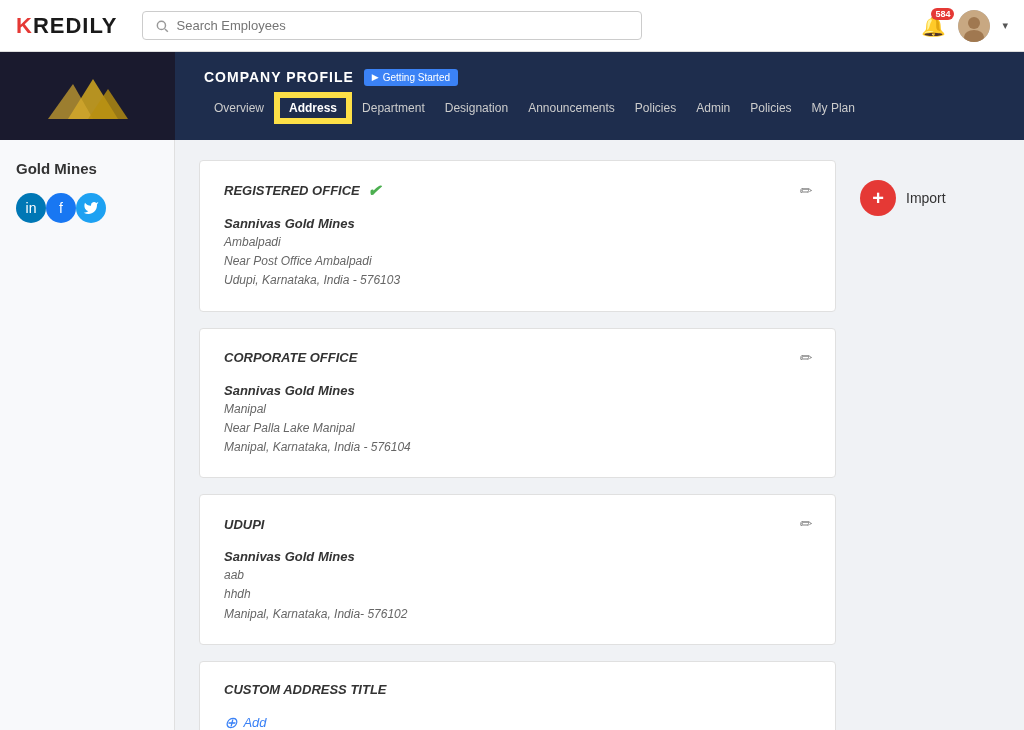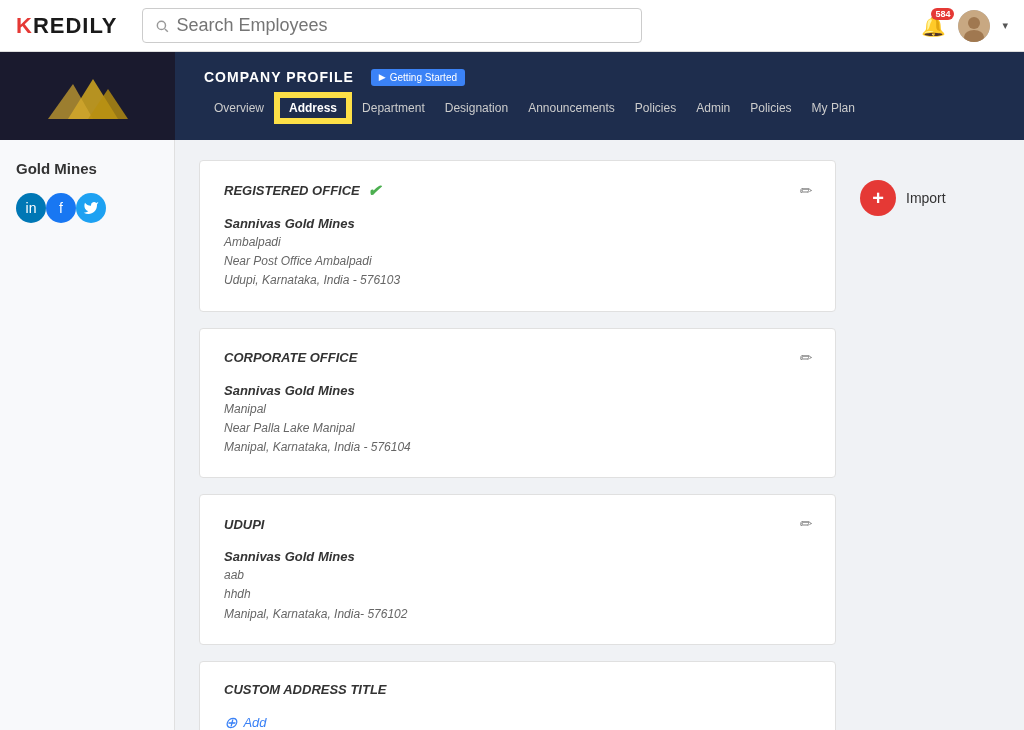--- a/index.html
+++ b/index.html
@@ -15,21 +15,21 @@
     .logo-text { font-size: 22px; font-weight: bold; color: #1a1a1a; letter-spacing: 1px; }
     .logo-k { color: #e53935; }
     .search-bar {
       flex: 1; max-width: 500px;
       display: flex; align-items: center;
       border: 1px solid #ccc; border-radius: 4px;
       padding: 6px 12px; background: #fff;
     }
     .search-icon-svg { color: #999; margin-right: 8px; flex-shrink: 0; }
     .search-input {
-      border: none; outline: none; font-size: 18px; color: #555; width: 100%; background: transparent;
+      border: none; outline: none; font-size: 13px; color: #555; width: 100%; background: transparent;
     }
     .nav-right { margin-left: auto; display: flex; align-items: center; gap: 12px; }
     .notification-bell { position: relative; cursor: pointer; }
     .bell-icon { font-size: 20px; color: #555; }
     .badge {
       position: absolute; top: -6px; right: -8px;
       background: #e53935; color: #fff; font-size: 9px;
       border-radius: 10px; padding: 1px 4px; font-weight: bold;
     }
     .avatar {
@@ -49,21 +49,21 @@
       position: absolute; left: 0; top: 0; bottom: 0;
       width: 175px; background: #111;
       display: flex; align-items: center; justify-content: center;
     }
     .company-logo-inner {
       background: #1a1a2e;
       width: 100%; height: 100%;
       display: flex; align-items: center; justify-content: center;
     }
     .company-info { padding-left: 24px; }
-    .company-profile-label { font-size: 14px; font-weight: bold; letter-spacing: 1px; text-transform: uppercase; display: flex; align-items: center; gap: 17px; margin-bottom: 6px; }
+    .company-profile-label { font-size: 14px; font-weight: bold; letter-spacing: 1px; text-transform: uppercase; display: flex; align-items: center; gap: 10px; margin-bottom: 6px; }
     .getting-started-btn {
       background: #3b82f6; color: #fff; border: none; border-radius: 3px;
       font-size: 10px; padding: 3px 8px; cursor: pointer; display: flex; align-items: center; gap: 4px;
     }
     .play-icon { font-size: 9px; }
 
     
     .sub-nav {
       display: flex; align-items: center; gap: 0;
     }

